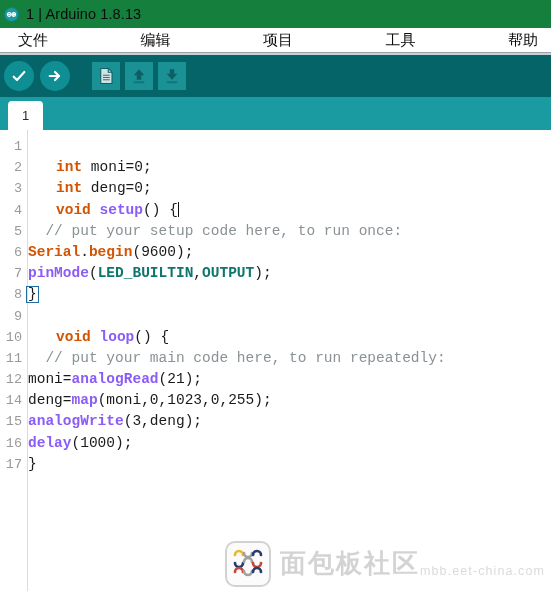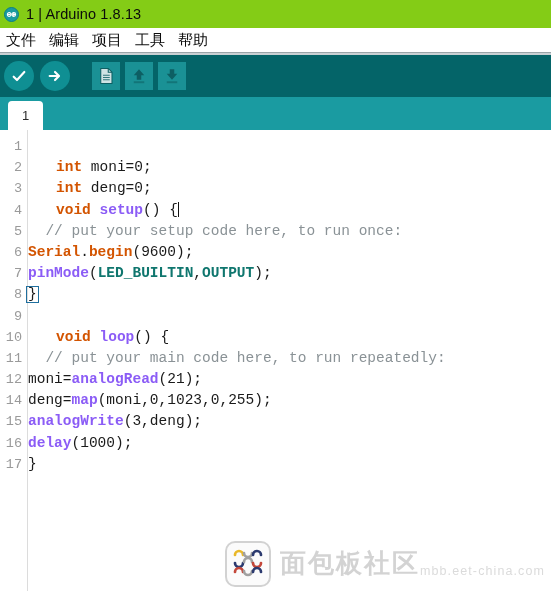--- a/index.html
+++ b/index.html
@@ -11,21 +11,21 @@
     width: 551px;
     height: 591px;
     overflow: hidden;
     font-family: "Liberation Sans", sans-serif;
     position: relative;
   }
 
   
   .titlebar {
     height: 28px;
-    background: #84cc16;
+    background: #15803d;
     display: flex;
     align-items: center;
     padding-left: 4px;
     box-sizing: border-box;
   }
   .app-logo {
     width: 15px;
     height: 15px;
     border-radius: 50%;
     background: #1a9ba1;
@@ -45,22 +45,23 @@
     white-space: nowrap;
     letter-spacing: 0.1px;
   }
 
   
   .menubar {
     height: 24px;
     background: #ffffff;
     display: flex;
     align-items: center;
-    padding-left: 6px;
-    box-sizing: border-box;
+    padding-left: 18px;
+    box-sizing: border-box;
+    justify-content: space-between;
   }
   .menu-item {
     font-size: 15px;
     color: #0b0b0b;
     margin-right: 13px;
     white-space: nowrap;
     font-family: "Liberation Sans", sans-serif;
     cursor: default;
   }
 

